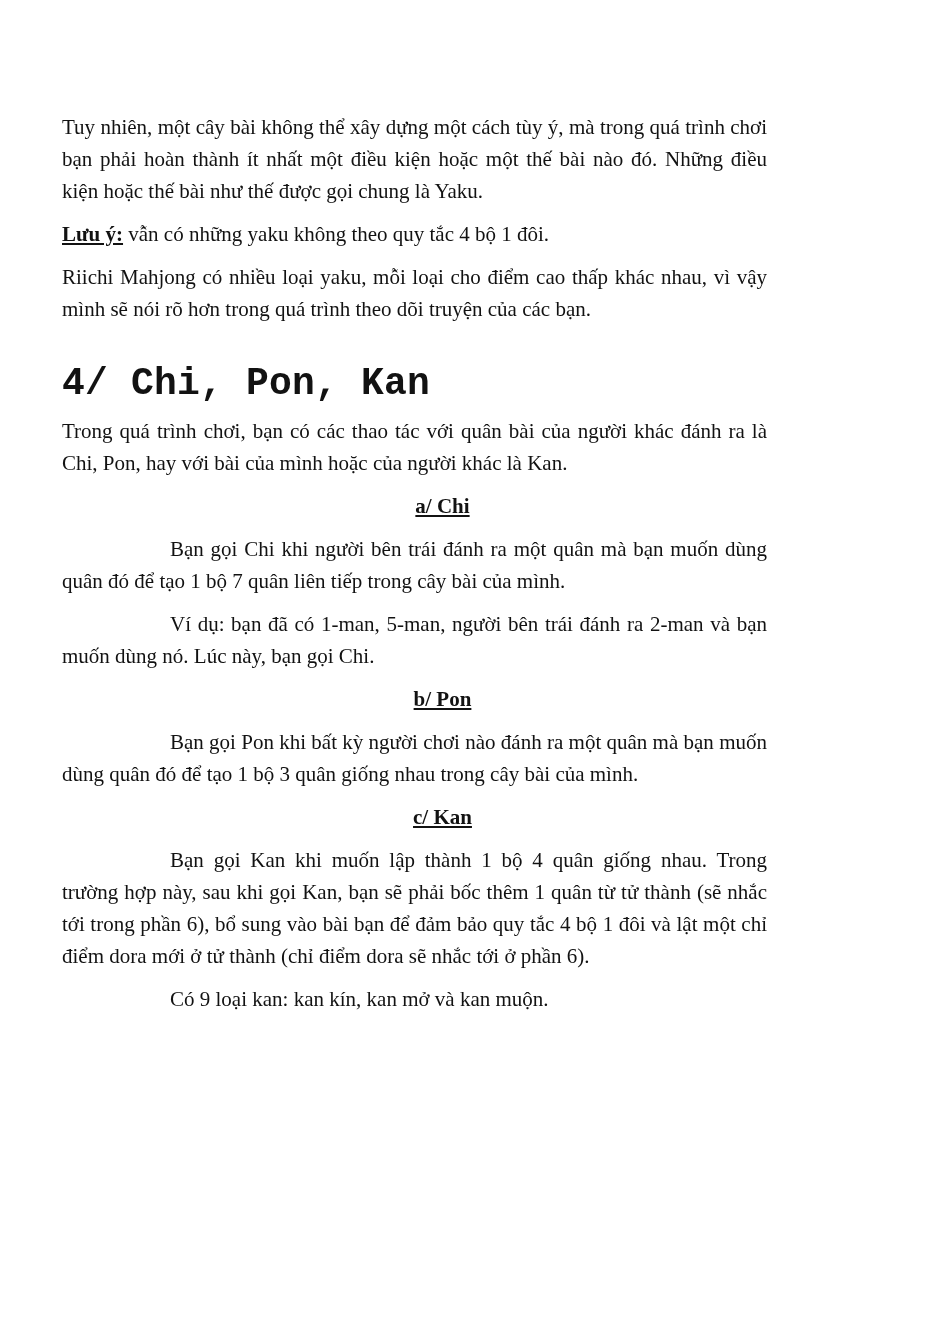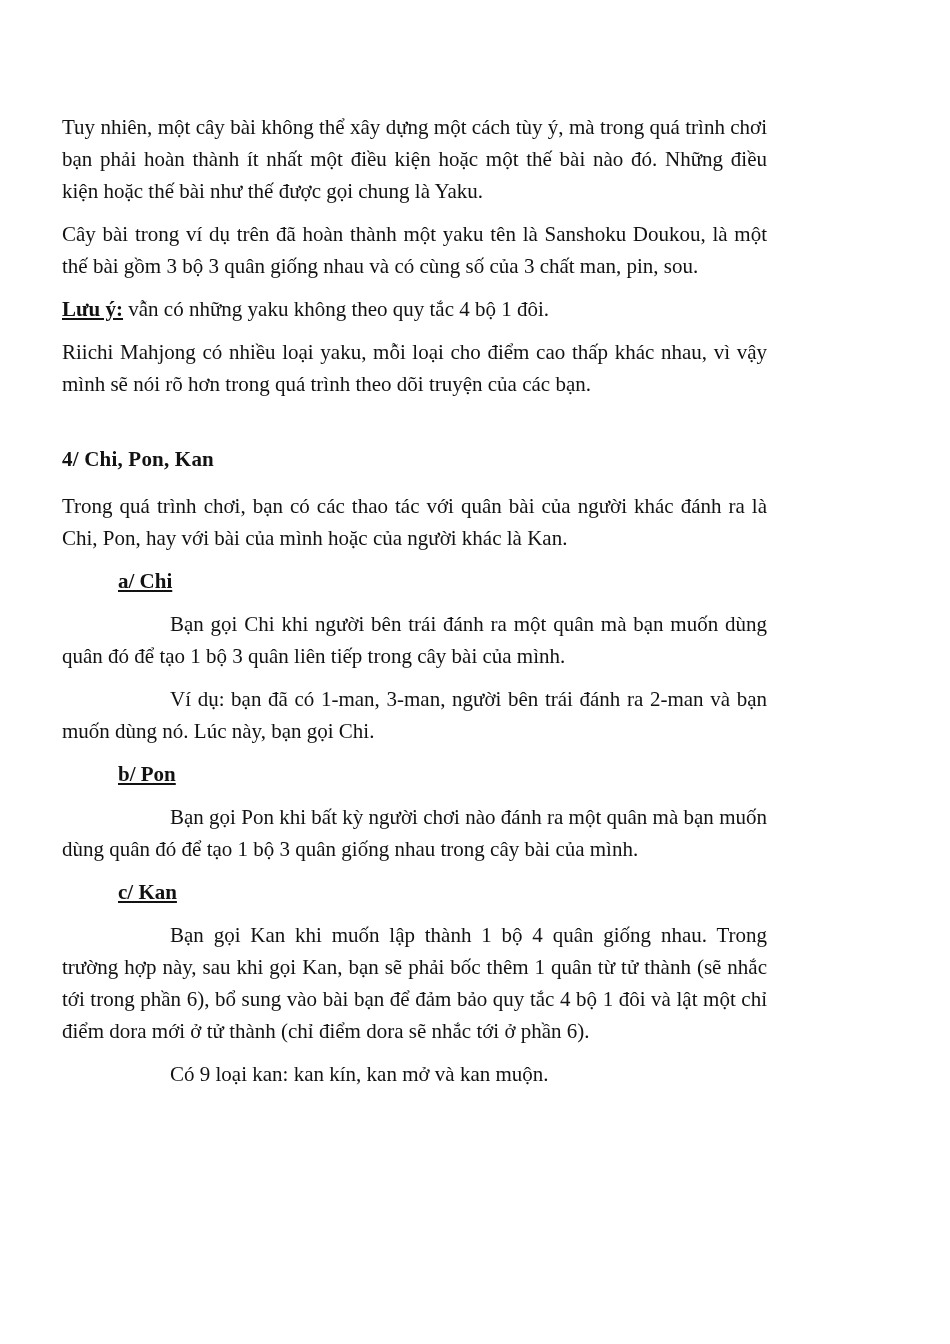--- a/index.html
+++ b/index.html
@@ -20,65 +20,65 @@
     padding: 111px 58px 40px 62px;
   }
   .content p {
     font-size: 21px;
     line-height: 32px;
     margin: 0 0 11px 0;
     text-align: justify;
     text-justify: inter-word;
   }
   .content h2 {
-    font-size: 21px;
+    font-size: 38px;
     line-height: 38px;
     font-weight: bold;
     margin: 40px 0 12px 0;
     letter-spacing: 0.2px;
+    font-family: Liberation Mono, monospace;
   }
   p.subheading {
     margin-left: 56px;
     font-weight: bold;
-    text-align: left;
+    text-align: center;
   }
   p.subheading .u {
     text-decoration: underline;
   }
   p.indented {
     text-indent: 108px;
   }
   .note-label {
     font-weight: bold;
     text-decoration: underline;
   }
 </style>
 </head>
 <body>
 
 <div class="page">
   <div class="content">
 
     <p>Tuy nhiên, một cây bài không thể xây dựng một cách tùy ý, mà trong quá trình chơi bạn phải hoàn thành ít nhất một điều kiện hoặc một thế bài nào đó. Những điều kiện hoặc thế bài như thế được gọi chung là Yaku.</p>
 
-    <p>Cây bài trong ví dụ trên đã hoàn thành một yaku tên là Sanshoku Doukou, là một thế bài gồm 3 bộ 3 quân giống nhau và có cùng số của 3 chất man, pin, sou.</p>
 
     <p><span class="note-label">Lưu ý:</span> <span>vẫn có những yaku không theo quy tắc 4 bộ 1 đôi.</span></p>
 
     <p>Riichi Mahjong có nhiều loại yaku, mỗi loại cho điểm cao thấp khác nhau, vì vậy mình sẽ nói rõ hơn trong quá trình theo dõi truyện của các bạn.</p>
 
     <h2>4/ Chi, Pon, Kan</h2>
 
     <p>Trong quá trình chơi, bạn có các thao tác với quân bài của người khác đánh ra là Chi, Pon, hay với bài của mình hoặc của người khác là Kan.</p>
 
     <p class="subheading"><span class="u">a/ Chi</span></p>
 
-    <p class="indented">Bạn gọi Chi khi người bên trái đánh ra một quân mà bạn muốn dùng quân đó để tạo 1 bộ 3 quân liên tiếp trong cây bài của mình.</p>
+    <p class="indented">Bạn gọi Chi khi người bên trái đánh ra một quân mà bạn muốn dùng quân đó để tạo 1 bộ 7 quân liên tiếp trong cây bài của mình.</p>
 
-    <p class="indented">Ví dụ: bạn đã có 1-man, 3-man, người bên trái đánh ra 2-man và bạn muốn dùng nó. Lúc này, bạn gọi Chi.</p>
+    <p class="indented">Ví dụ: bạn đã có 1-man, 5-man, người bên trái đánh ra 2-man và bạn muốn dùng nó. Lúc này, bạn gọi Chi.</p>
 
     <p class="subheading"><span class="u">b/ Pon</span></p>
 
     <p class="indented">Bạn gọi Pon khi bất kỳ người chơi nào đánh ra một quân mà bạn muốn dùng quân đó để tạo 1 bộ 3 quân giống nhau trong cây bài của mình.</p>
 
 
     <p class="subheading"><span class="u">c/ Kan</span></p>
 
     <p class="indented">Bạn gọi Kan khi muốn lập thành 1 bộ 4 quân giống nhau. Trong trường hợp này, sau khi gọi Kan, bạn sẽ phải bốc thêm 1 quân từ tử thành (sẽ nhắc tới trong phần 6), bổ sung vào bài bạn để đảm bảo quy tắc 4 bộ 1 đôi và lật một chỉ điểm dora mới ở tử thành (chỉ điểm dora sẽ nhắc tới ở phần 6).</p>
 

